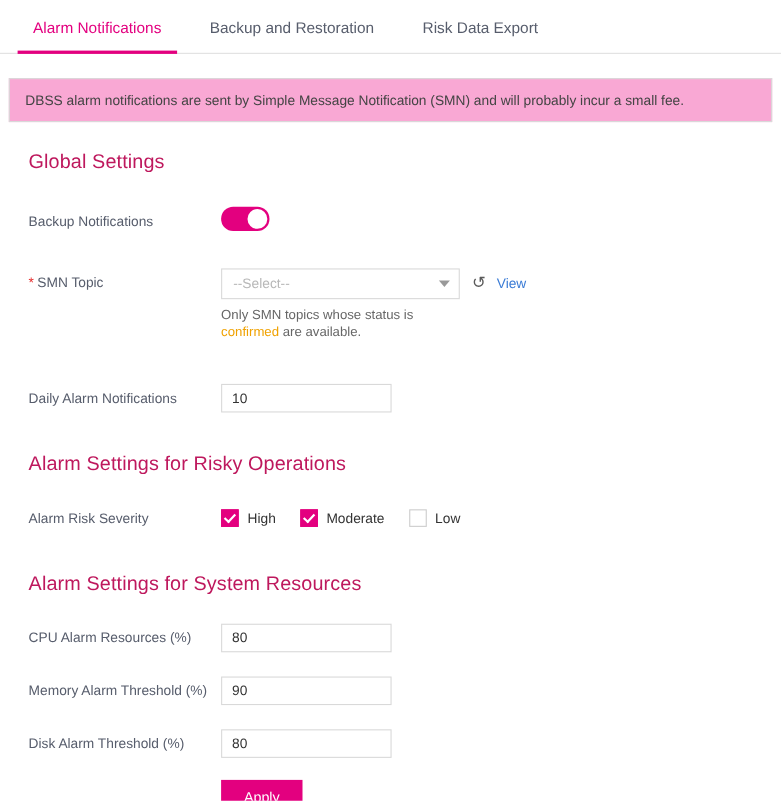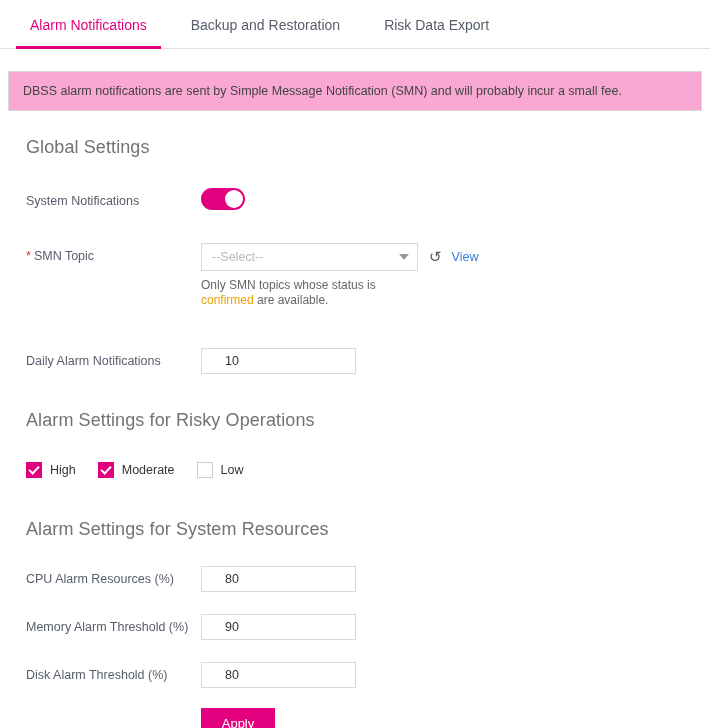--- a/index.html
+++ b/index.html
@@ -60,21 +60,21 @@
     font-size: 12.5px;
     color: #444444;
   }
 
   
   .content {
     padding: 0 0 0 26px;
   }
   .section-title {
     font-size: 18px;
-    color: #737373;
+    color: #be185d;
     font-weight: normal;
     margin: 0;
     letter-spacing: .1px;
   }
   .row {
     display: flex;
     align-items: flex-start;
     min-height: 26px;
   }
   .label {
@@ -166,21 +166,21 @@
   
   .txt {
     width: 155px;
     height: 26px;
     border: 1px solid #d9d9d9;
     background: #fff;
     box-sizing: border-box;
     font-family: "Liberation Sans", sans-serif;
     font-size: 12.5px;
     color: #333;
-    padding: 0 23px;
+    padding: 0 9px;
     outline: none;
   }
 
   
   .cbgroup {
     display: flex;
     align-items: center;
     height: 26px;
   }
   .cbitem {
@@ -248,21 +248,21 @@
 
 <div class="notice">
   <span>DBSS alarm notifications are sent by Simple Message Notification (SMN) and will probably incur a small fee.</span>
 </div>
 
 <div class="content">
 
   <h2 class="section-title" style="margin-top:26px;">Global Settings</h2>
 
   <div class="row" style="margin-top:30px;">
-    <div class="label">System Notifications</div>
+    <div class="label">Backup Notifications</div>
     <div class="field">
       <div class="toggle">
         <div class="knob"></div>
       </div>
     </div>
   </div>
 
   <div class="row" style="margin-top:29px;">
     <div class="label">
       <span class="req">*</span><span>SMN Topic</span>
@@ -285,20 +285,21 @@
   <div class="row" style="margin-top:40px;">
     <div class="label">Daily Alarm Notifications</div>
     <div class="field">
       <input class="txt" type="text" value="10" style="">
     </div>
   </div>
 
   <h2 class="section-title" style="margin-top:36px;">Alarm Settings for Risky Operations</h2>
 
   <div class="row" style="margin-top:26px;">
+    <div class="label">Alarm Risk Severity</div>
     <div class="field">
       <div class="cbgroup">
         <div class="cbitem">
           <span class="cbox checked"></span>
           <span class="cblabel">High</span>
         </div>
         <div class="cbitem">
           <span class="cbox checked"></span>
           <span class="cblabel">Moderate</span>
         </div>

